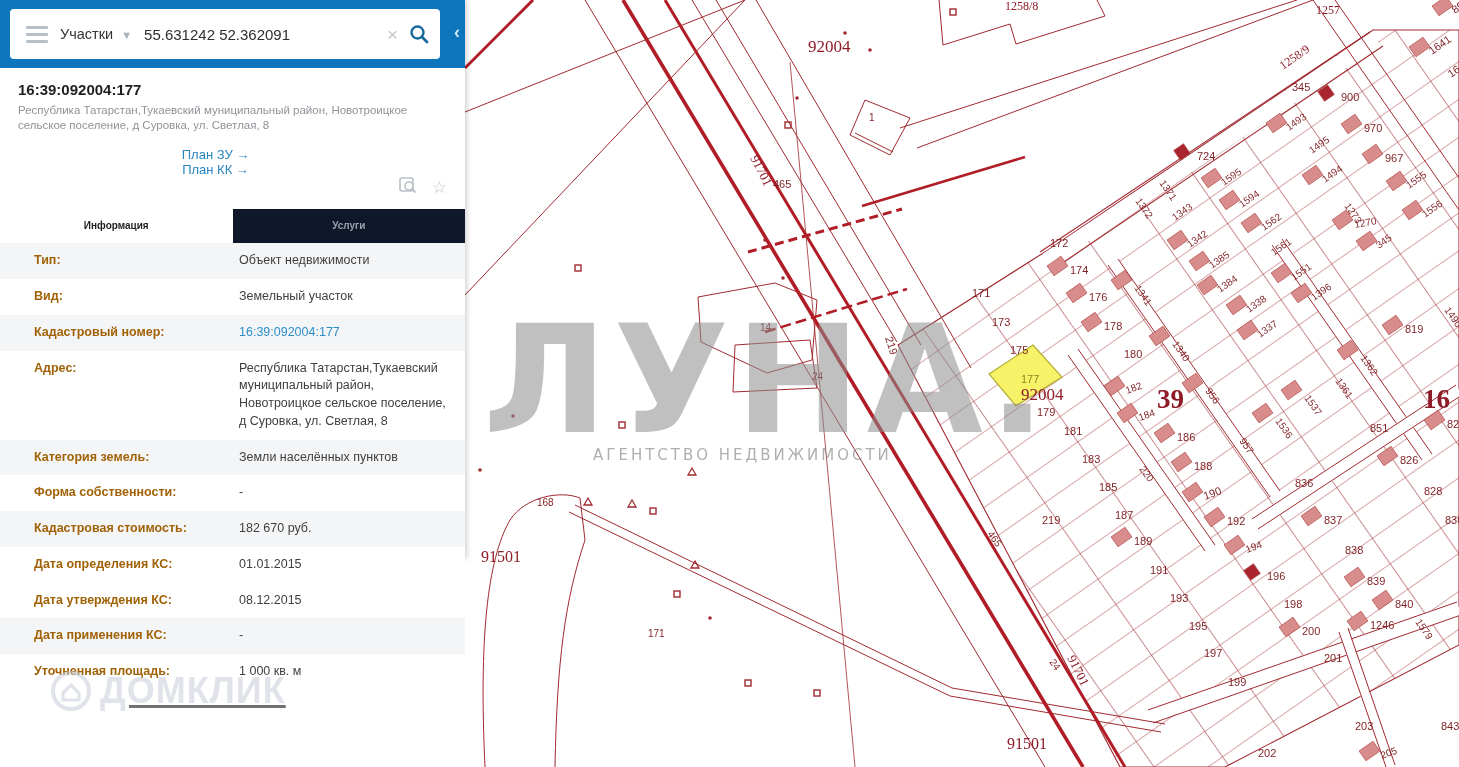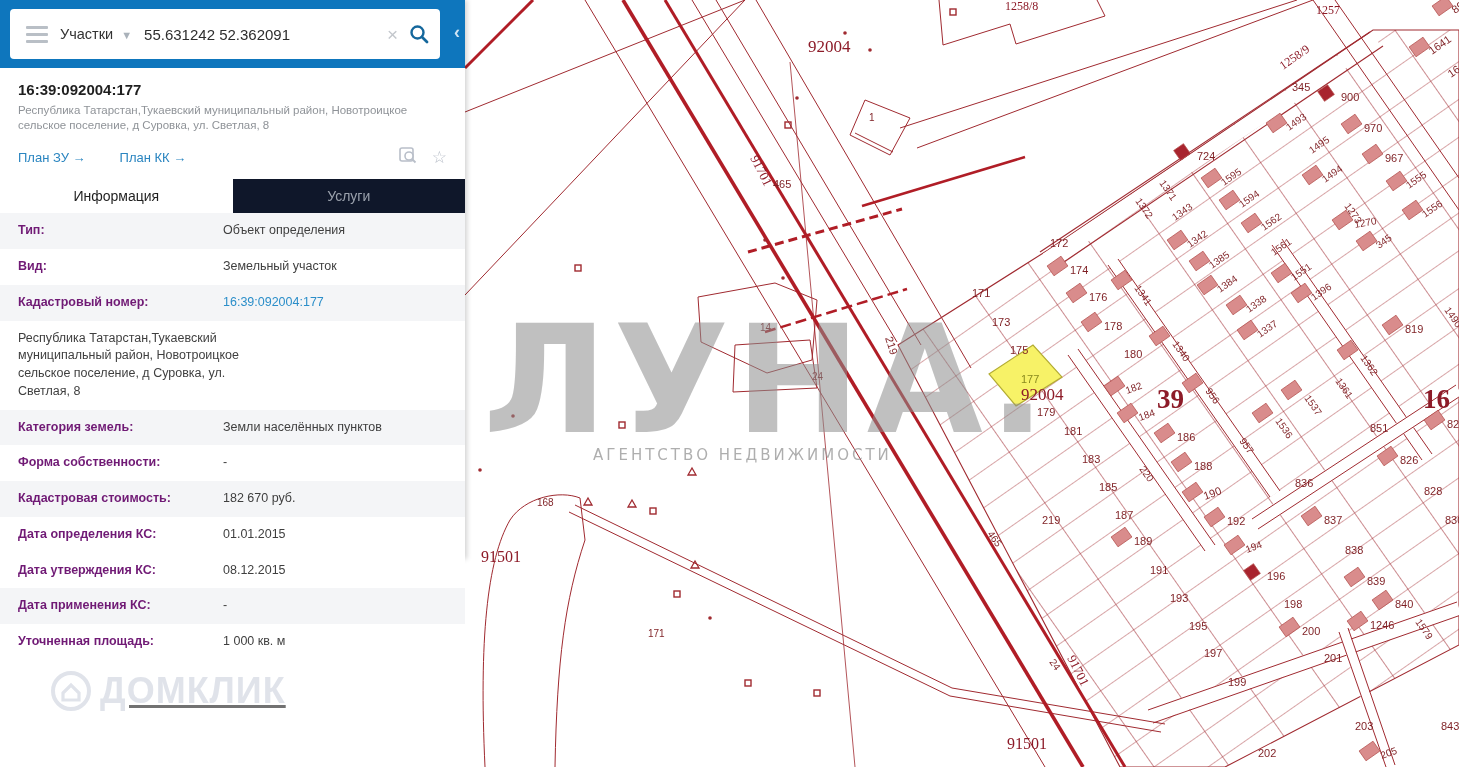--- a/index.html
+++ b/index.html
@@ -15,34 +15,34 @@
   .cat{font-size:14.5px;color:#333;cursor:pointer;}
   .chev-down{color:#aab2ba;font-size:11px;margin:2px 10px 0 8px;cursor:pointer;}
   .query{flex:1;border:none;outline:none;font-size:15px;color:#2e2e2e;font-family:"Liberation Sans",sans-serif;background:transparent;}
   .clear-x{color:#c3c7cc;font-size:19px;margin:0 10px;cursor:pointer;line-height:1;}
   .mag{cursor:pointer;display:flex;align-items:center;}
   .collapse{position:absolute;right:1px;top:22px;color:#cfe4f4;font-size:18px;font-weight:bold;cursor:pointer;width:10px;}
 
   .obj-head{padding:13px 18px 2px;}
   .obj-title{font-size:15px;font-weight:bold;color:#1f1f1f;}
   .obj-sub{font-size:11.5px;color:#8f9398;line-height:1.32;margin-top:5px;width:405px;}
-  .links-row{display:flex;align-items:center;padding:12px 18px 12px;}
+  .links-row{display:flex;align-items:center;padding:12px 18px 12px;flex-direction:column;}
   .plan-link{color:#2a85c0;font-size:13px;text-decoration:none;margin-right:34px;cursor:pointer;}
   .head-icons{margin-left:auto;display:flex;align-items:center;gap:14px;color:#b9bfc9;}
   .head-icons .ic{cursor:pointer;font-size:17px;line-height:1;}
 
   .tabs{display:flex;height:34px;}
-  .tab{flex:1;text-align:center;line-height:34px;font-size:14px;font-weight:normal;cursor:pointer;}
+  .tab{flex:1;text-align:center;line-height:34px;font-size:10px;font-weight:bold;cursor:pointer;}
   .tab.active{background:#fff;color:#1f1f1f;}
   .tab.inactive{background:#0f172a;color:#9aa1ac;}
 
   .rows{font-size:12.5px;}
   .row{display:flex;padding:9px 18px;background:#fff;}
   .row.shade{background:#f4f5f7;}
-  .row .rl{width:205px;flex:none;font-weight:bold;color:#701a75;line-height:1.4;}
+  .row .rl{width:205px;flex:none;font-weight:bold;color:#a16207;line-height:1.4;margin-left:16px;}
   .row .rv{width:222px;color:#3f3f3f;line-height:1.42;}
   .row .rv.lnk{color:#2b8ec9;cursor:pointer;}
 
   .dk-mark{position:absolute;left:50px;top:670px;display:flex;align-items:center;gap:8px;opacity:.55;pointer-events:none;z-index:9;text-decoration:underline;}
   .dk-mark .dk-txt{font-size:36px;font-weight:bold;color:#c7cdda;letter-spacing:1px;}
 
   
   .map{flex:1;position:relative;background:#fff;overflow:hidden;}
   .map svg{position:absolute;left:0;top:0;}
   text.mp{fill:#7e1f23;font-family:"Liberation Sans",sans-serif;}
@@ -100,31 +100,32 @@
     </div>
 
     <div class="tabs">
       <div class="tab active">Информация</div>
       <div class="tab inactive">Услуги</div>
     </div>
 
     <div class="rows" id="info-rows">
         <div class="row shade">
           <div class="rl">Тип:</div>
-          <div class="rv">Объект определения</div>
+          <div class="rv">Объект недвижимости</div>
         </div>
         <div class="row">
           <div class="rl">Вид:</div>
           <div class="rv">Земельный участок</div>
         </div>
         <div class="row shade">
           <div class="rl">Кадастровый номер:</div>
           <div class="rv lnk">16:39:092004:177</div>
         </div>
         <div class="row">
+          <div class="rl">Адрес:</div>
           <div class="rv">Республика Татарстан,Тукаевский муниципальный район, Новотроицкое сельское поселение, д Суровка, ул. Светлая, 8</div>
         </div>
         <div class="row shade">
           <div class="rl">Категория земель:</div>
           <div class="rv">Земли населённых пунктов</div>
         </div>
         <div class="row">
           <div class="rl">Форма собственности:</div>
           <div class="rv">-</div>
         </div>

